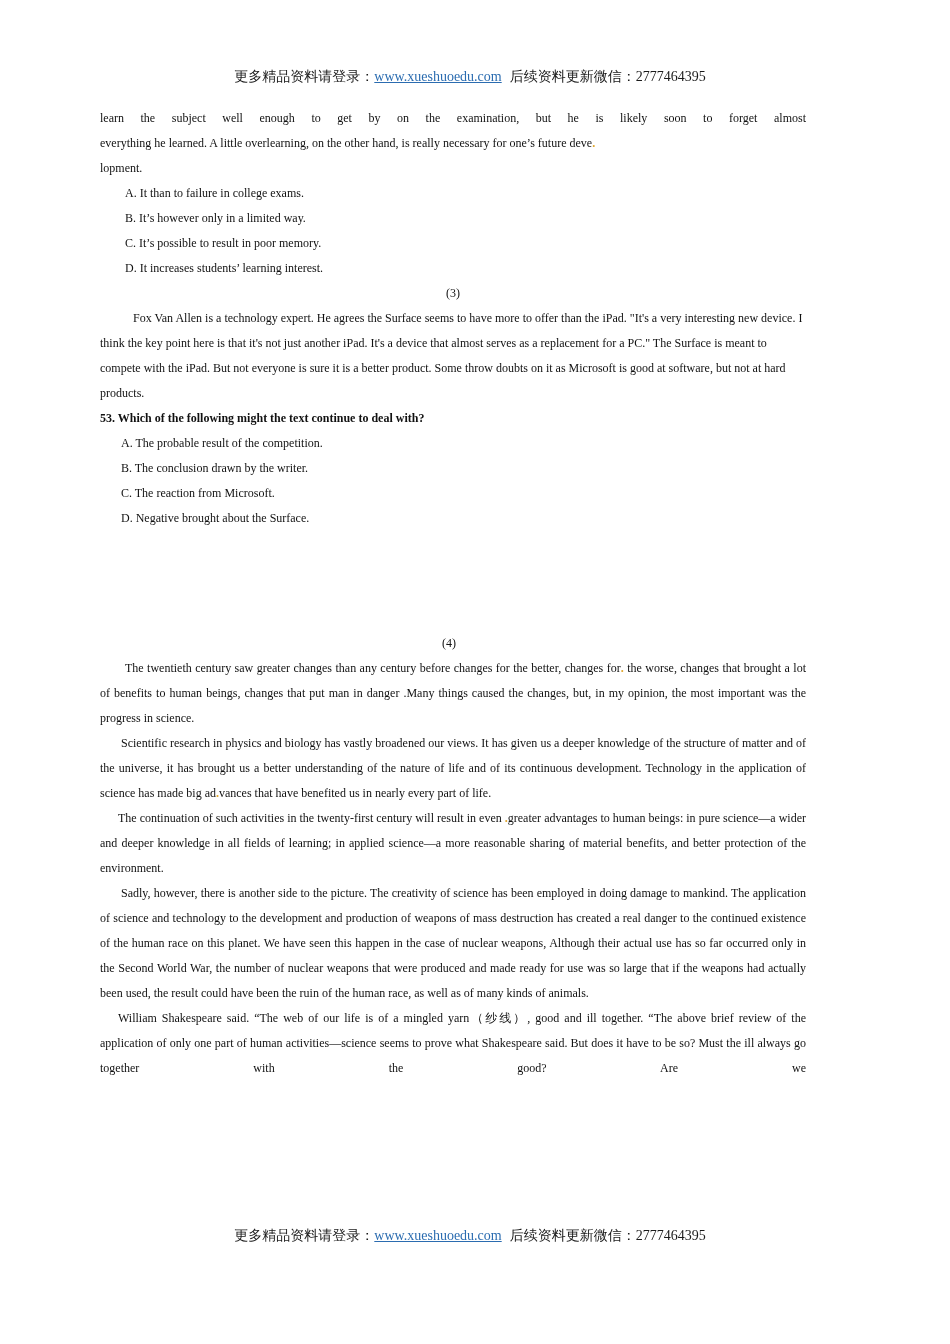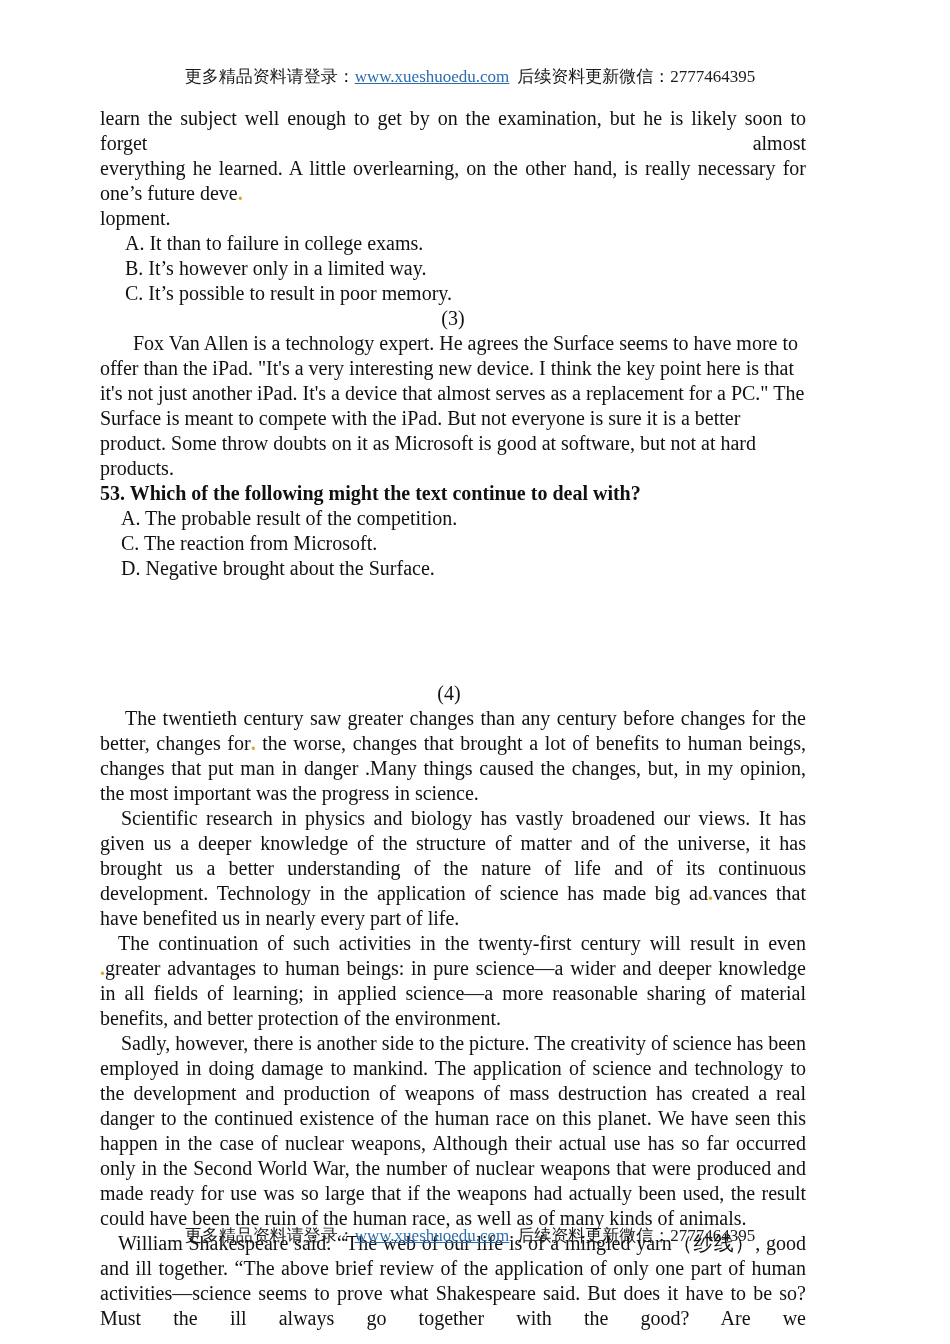--- a/index.html
+++ b/index.html
@@ -13,38 +13,38 @@
       position: relative;
       overflow: hidden;
       font-family: "Liberation Serif", "DejaVu Serif", serif;
       color: #111111;
     }
     .banner {
       position: absolute;
       left: 0;
       width: 940px;
       text-align: center;
-      font-size: 17px;
+      font-size: 14px;
       line-height: 20px;
       color: #1a1a1a;
       white-space: nowrap;
     }
     .banner.top { top: 67px; }
     .banner.bottom { top: 1226px; }
     .banner .url {
       color: #2b6cb0;
       text-decoration: underline;
     }
     .banner .gap { display: inline-block; width: 8px; }
 
     .page {
       position: absolute;
       left: 100px;
       width: 706px;
-      font-size: 20px;
+      font-size: 12px;
       line-height: 25px;
     }
     .page p { margin: 0; }
     .justify { text-align: justify; }
     .justify-last { text-align: justify; text-align-last: justify; }
     .q-title { font-weight: bold; }
     .opt { padding-left: 25px; }
     .opt2 { padding-left: 21px; }
     .center { text-align: center; }
     .mark {
@@ -66,25 +66,27 @@
 
 <div class="page" style="top:106px;">
 
   <p class="justify-last">learn the subject well enough to get by on the examination, but he is likely soon to forget almost</p>
   <p class="justify"><span>everything he learned. A little overlearning, on the other hand, is really necessary for one’s future deve</span><span class="mark">.</span></p>
   <p>lopment.</p>
 
   <p class="opt">A. It than to failure in college exams.</p>
   <p class="opt">B. It’s however only in a limited way.</p>
   <p class="opt">C. It’s possible to result in poor memory.</p>
+  <p class="opt">D. It increases students’ learning interest.</p>
 
   <p class="center">(3)</p>
   <p class="indent1">Fox Van Allen is a technology expert. He agrees the Surface seems to have more to offer than the iPad.  "It's a very interesting new device. I think the key point here is that it's not just another iPad. It's a device that almost serves as a replacement for a PC." The Surface is meant to compete with the iPad. But not everyone is sure it is a better product. Some throw doubts on it as Microsoft is good at software, but not at hard products.</p>
   <p class="q-title">53. Which of the following might the text continue to deal with?</p>
   <p class="opt2">A. The probable result of the competition.</p>
+  <p class="opt2">B. The conclusion drawn by the writer.</p>
   <p class="opt2">C. The reaction from Microsoft.</p>
   <p class="opt2">D. Negative brought about the Surface.</p>
 
   <div class="spacer"></div>
 
   <p class="center" style="padding-right:8px;">(4)</p>
   <p class="justify indent2"><span>The twentieth century saw greater changes than any century before changes for the better, changes for</span><span class="mark">.</span><span> the worse, changes that brought a lot of benefits to human beings, changes that put man in danger .Many things caused the changes, but, in my opinion, the most important was the progress in science.</span></p>
   <p class="justify indent3"><span>Scientific research in physics and biology has vastly broadened our views. It has given us a deeper knowledge of the structure of matter and of the universe, it has brought us a better understanding of the nature of life and of its continuous development. Technology in the application of science has made big ad</span><span class="mark">.</span><span>vances that have benefited us in nearly every part of life.</span></p>
   <p class="justify indent4"><span>The continuation of such activities in the twenty-first century will result in even </span><span class="mark">.</span><span>greater advantages to human beings: in pure science—a wider and deeper knowledge in all fields of learning; in applied science—a more reasonable sharing of material benefits, and better protection of the environment.</span></p>
   <p class="justify indent3">Sadly, however, there is another side to the picture. The creativity of science has been employed in doing damage to mankind. The application of science and technology to the development and production of weapons of mass destruction has created a real danger to the continued existence of the human race on this planet. We have seen this happen in the case of nuclear weapons, Although their actual use has so far occurred only in the Second World War, the number of nuclear weapons that were produced and made ready for use was so large that if the weapons had actually been used, the result could have been the ruin of the human race, as well as of many kinds of animals.</p>

